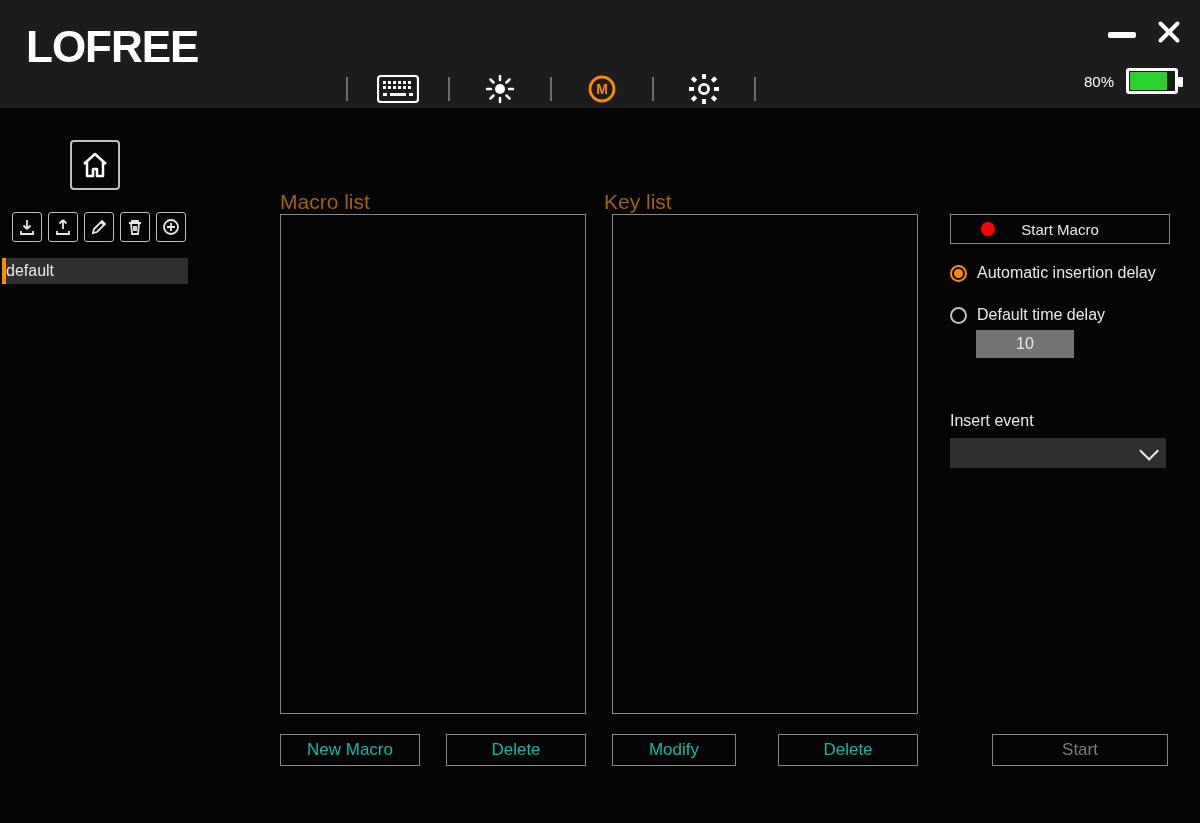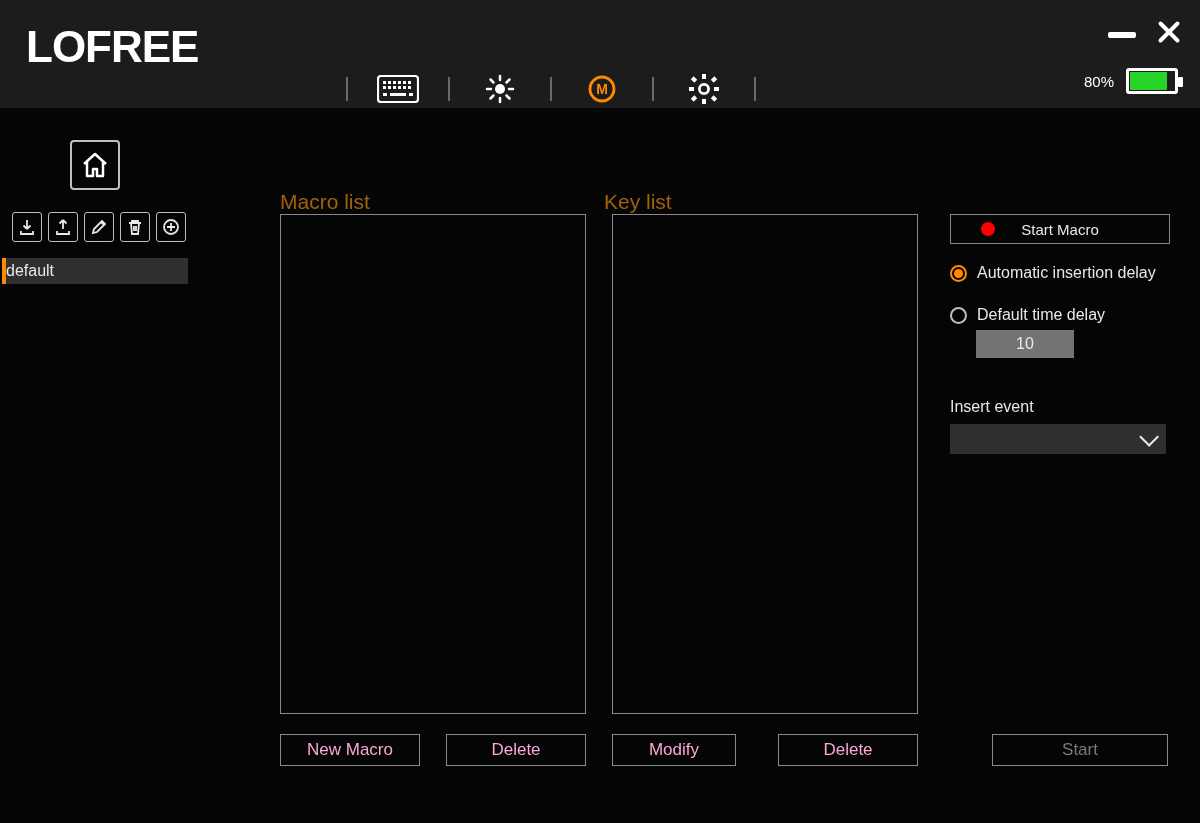--- a/index.html
+++ b/index.html
@@ -144,21 +144,21 @@
   .macro-label { left: 280px; }
   .macro-list  { left: 280px; width: 306px; }
   .key-label   { left: 604px; text-align: right; }
   .key-list    { left: 612px; width: 306px; }
 
   .btn {
     position: absolute;
     height: 32px;
     border: 1.5px solid #888;
     background: transparent;
-    color: #f9a8d4;
+    color: #14b8a6;
     font-size: 17px;
     cursor: pointer;
     display: flex; align-items: center; justify-content: center;
   }
   .btn.disabled { color: #7a7a7a; cursor: default; }
   .btn-new    { left: 280px; top: 626px; width: 140px; }
   .btn-del1   { left: 446px; top: 626px; width: 140px; }
   .btn-modify { left: 612px; top: 626px; width: 124px; }
   .btn-del2   { left: 778px; top: 626px; width: 140px; }
   .btn-save   { left: 992px; top: 626px; width: 176px; }
@@ -198,21 +198,21 @@
   }
   .delay-input {
     margin-top: 6px; margin-left: 26px;
     width: 98px; height: 28px;
     background: #737373;
     border: none;
     color: #e8e8e8;
     text-align: center;
     font-size: 16px;
   }
-  .insert-label { margin-top: 40px; font-size: 16px; }
+  .insert-label { margin-top: 54px; font-size: 16px; }
   .dropdown {
     margin-top: 8px;
     width: 216px; height: 30px;
     background: #2f2f2f;
     display: flex; align-items: center; justify-content: flex-end;
     padding-right: 12px;
     cursor: pointer;
   }
   .chevron {
     width: 14px; height: 14px;

